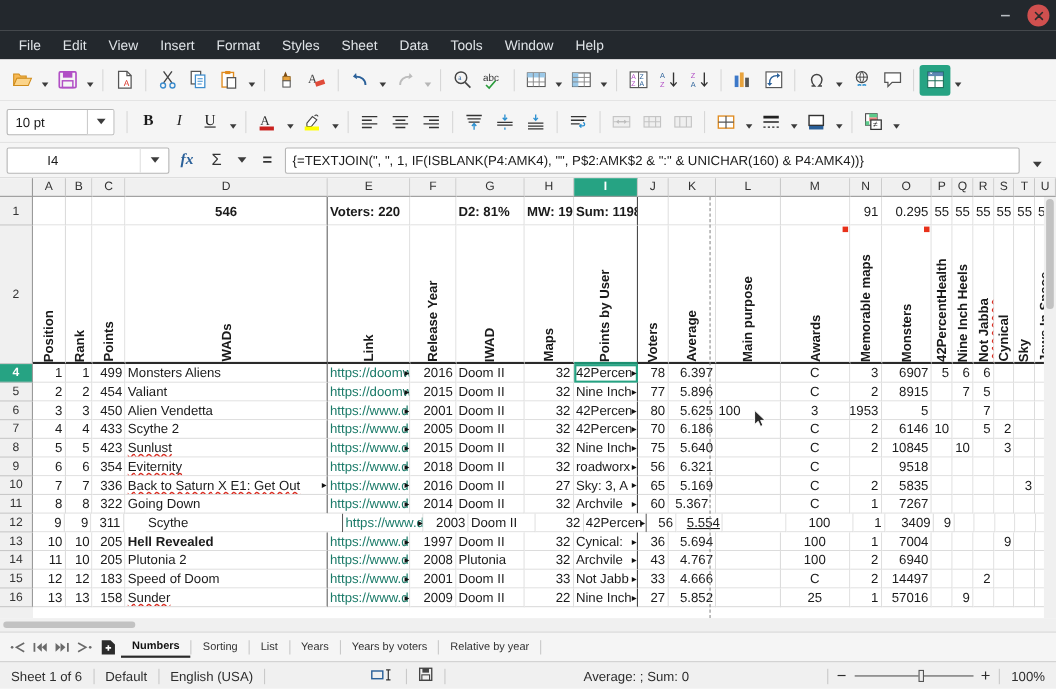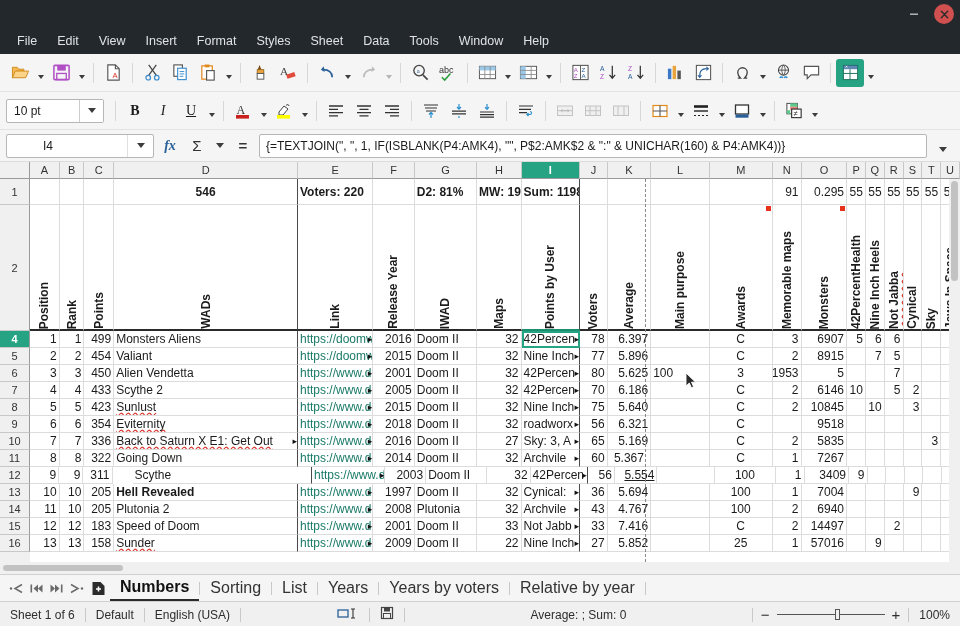--- a/index.html
+++ b/index.html
@@ -142,21 +142,21 @@
   .vsb{ position:absolute; right:0; top:0; bottom:0; width:11px; background:#f0f0f0;}
   .vsb .thumb{ position:absolute; top:2px; left:2px; width:7px; height:100px; background:#c2c2c2; border-radius:4px;}
 
   
   .tabbar{
     height:27px; background:#f5f5f5; display:flex; align-items:center;
     border-top:1px solid #d0d0d0; padding-left:6px; gap:0;
   }
   .navbtn{ width:20px;height:22px;display:flex;align-items:center;justify-content:center;color:#6a6a6a;font-size:11px;}
   .addsheet{ width:24px;height:22px;display:flex;align-items:center;justify-content:center;}
-  .tab{ padding:3px 10px; font-size:16px; color:#333;}
+  .tab{ padding:3px 10px; font-size:10px; color:#333;}
   .tab.active{ font-weight:bold; color:#111; border-bottom:2px solid #2b2b2b;}
   .tabsep{ width:1px;height:13px;background:#c9c9c9;}
 
   
   .hsb{ height:12px; background:#f0f0f0; position:relative; }
   .hsb .thumb{ position:absolute; left:3px; top:3px; height:6px; width:120px; background:#c2c2c2; border-radius:3px;}
 
   
   .statusbar{
     height:26px; background:#f0f0f0; border-top:1px solid #d0d0d0;
@@ -1437,21 +1437,21 @@
               <span>33</span>
             </div>
             <div class="cell strongR" style="width: 59px;">
               <span>Not Jabb</span>
               <span class="ovf">▸</span>
             </div>
             <div class="cell r" style="width: 28px;">
               <span>33</span>
             </div>
             <div class="cell r" style="width: 44px;">
-              <span>7.416</span>
+              <span>4.666</span>
             </div>
             <div class="cell" style="width: 59px;">
               <span></span>
             </div>
             <div class="cell c" style="width: 64px;">
               <span>C</span>
             </div>
             <div class="cell r" style="width: 29px;">
               <span>2</span>
             </div>

